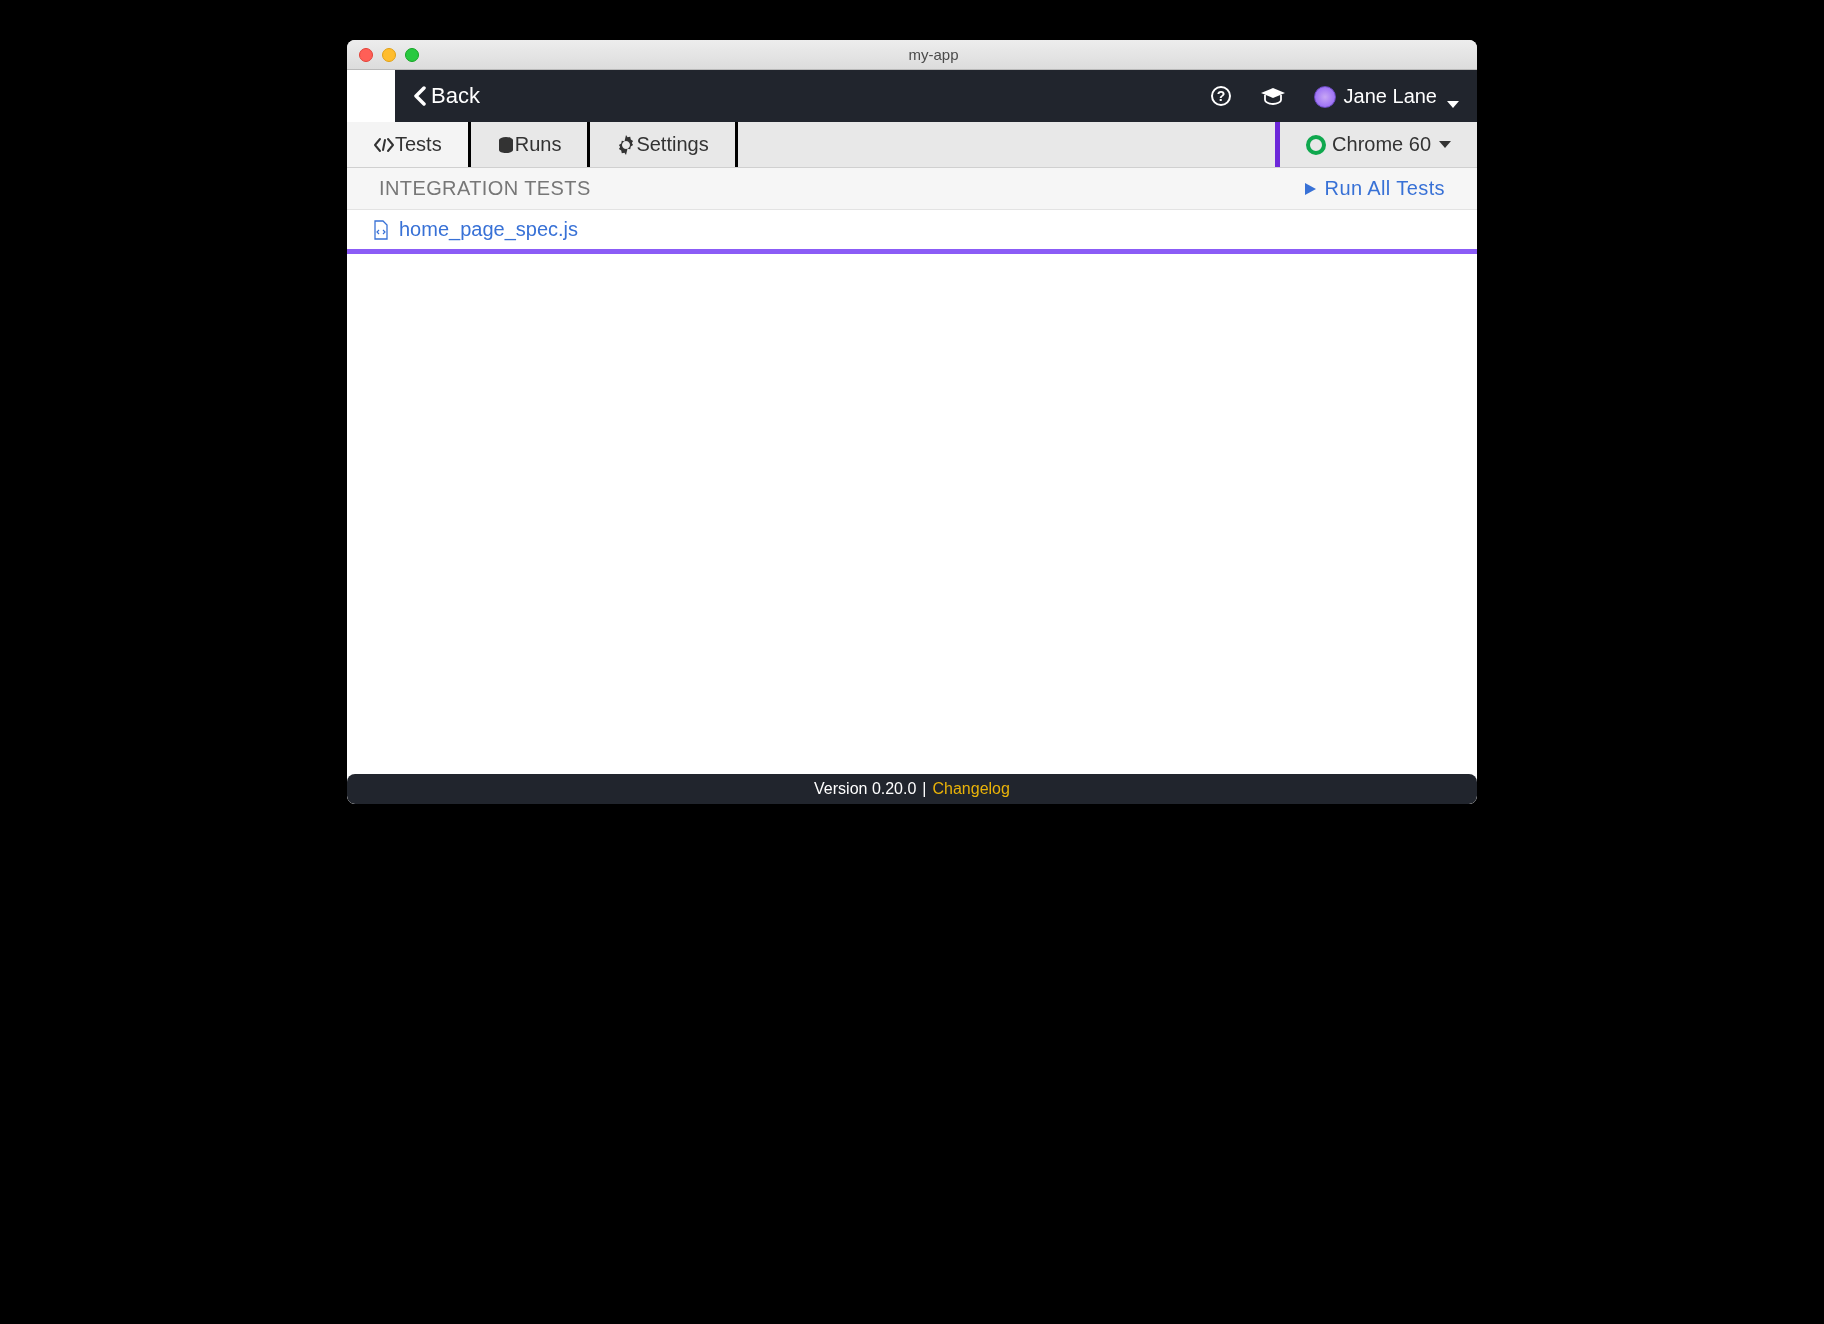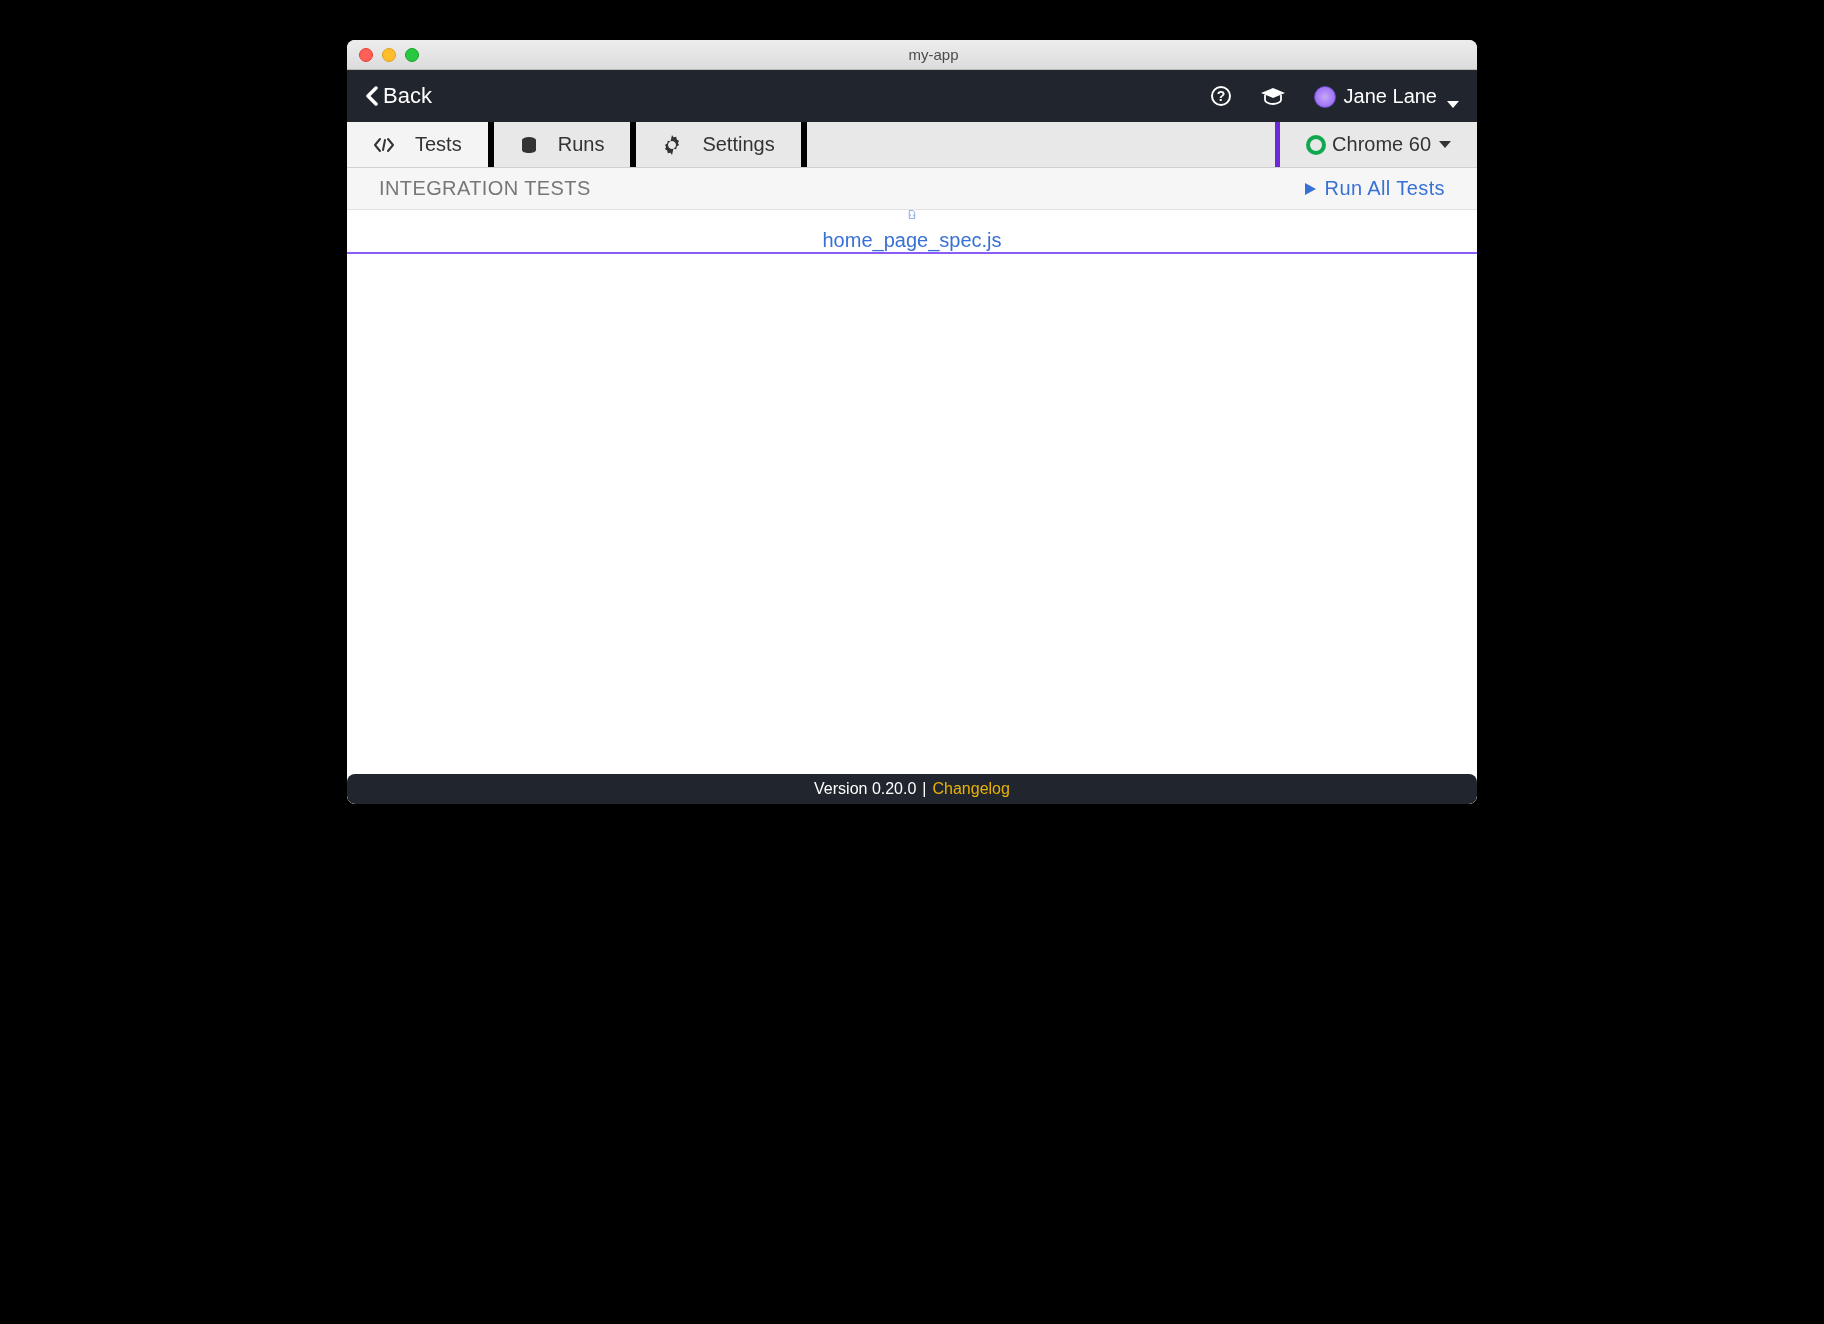--- a/index.html
+++ b/index.html
@@ -45,20 +45,21 @@
     margin-left: 43px;
   }
   
   .headerbar {
     height: 52px;
     background: #21252d;
     display: flex;
     align-items: center;
     color: #fff;
     padding: 0 18px;
+    margin-left: 48px;
   }
   .back {
     display: flex;
     align-items: center;
     gap: 4px;
     font-size: 22px;
     color: #fff;
     cursor: pointer;
   }
   .spacer { flex: 1; }
@@ -90,25 +91,25 @@
   .tabbar {
     height: 46px;
     background: #e8e8e8;
     border-bottom: 1px solid #d0d0d0;
     display: flex;
     align-items: stretch;
   }
   .tab {
     display: flex;
     align-items: center;
-    gap: 20px;
+    gap: 0;
     padding: 0 26px;
     font-size: 20px;
     color: #333;
-    border-right: 6px solid #000000;
+    border-right: 3px solid #000000;
     cursor: pointer;
   }
   .tab.active { background: #f4f4f4; }
   .tab-right {
     margin-left: auto;
     border-right: none;
     border-left: 5px solid #6d28d9;
     gap: 6px;
   }
   .chrome-circ {
@@ -139,25 +140,24 @@
     cursor: pointer;
     font-size: 20px;
   }
   
   .spec-row {
     height: 44px;
     display: flex;
     align-items: center;
     gap: 10px;
     padding: 0 26px;
-    border-bottom: 2px solid #8b5cf6;
+    border-bottom: 5px solid #8b5cf6;
     color: #3871d6;
     font-size: 20px;
     cursor: pointer;
-    flex-direction: column;
   }
   .content-fill {
     flex: 1;
     background: #fff;
     min-height: 520px;
   }
   .footer {
     height: 30px;
     background: #21252d;
     color: #fff;

